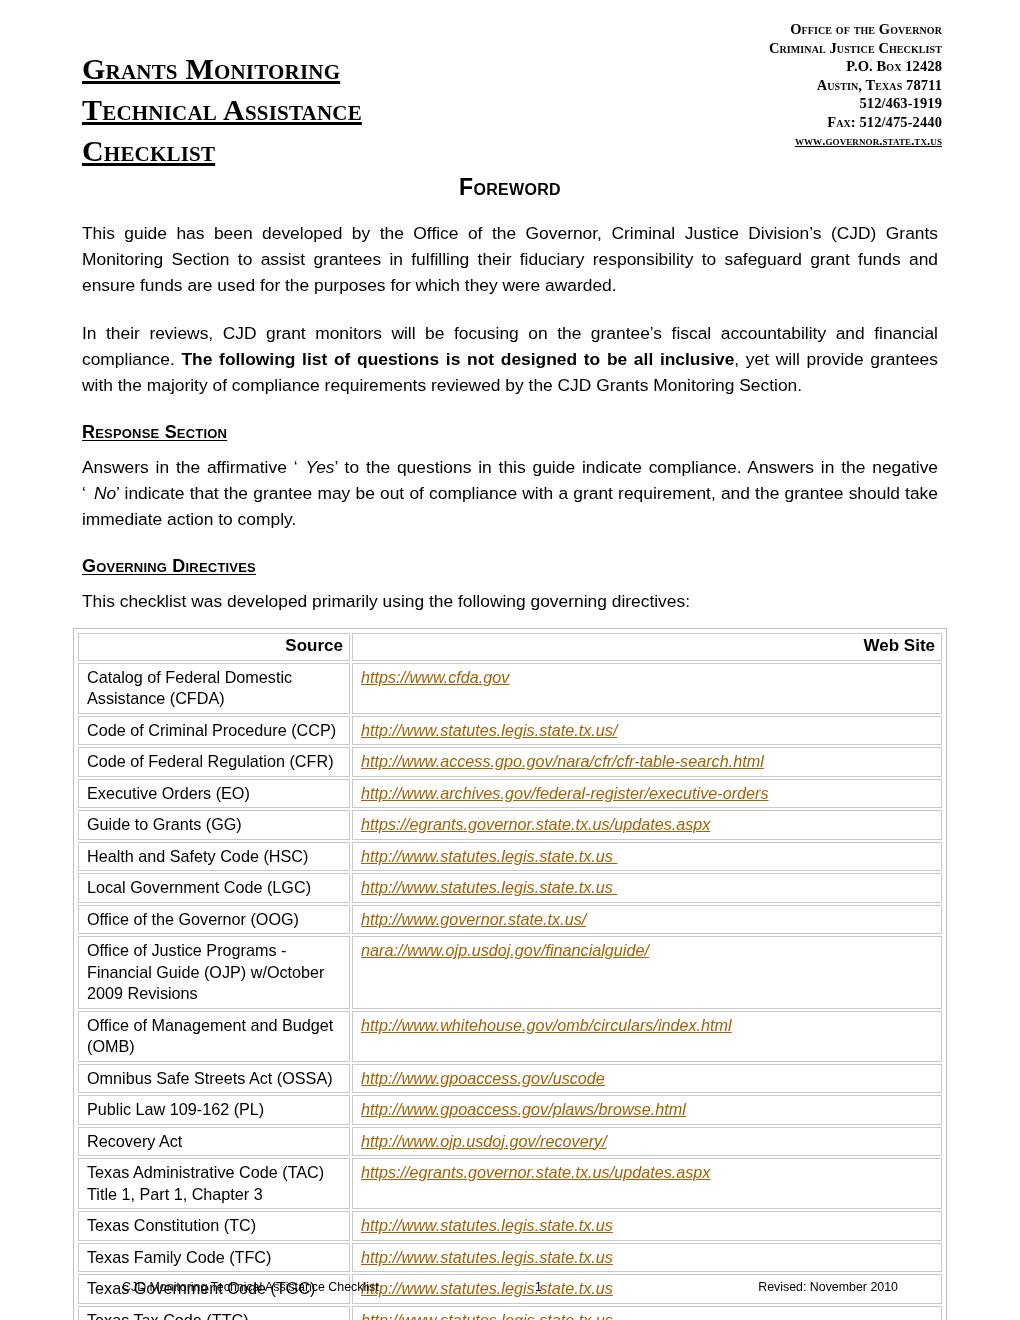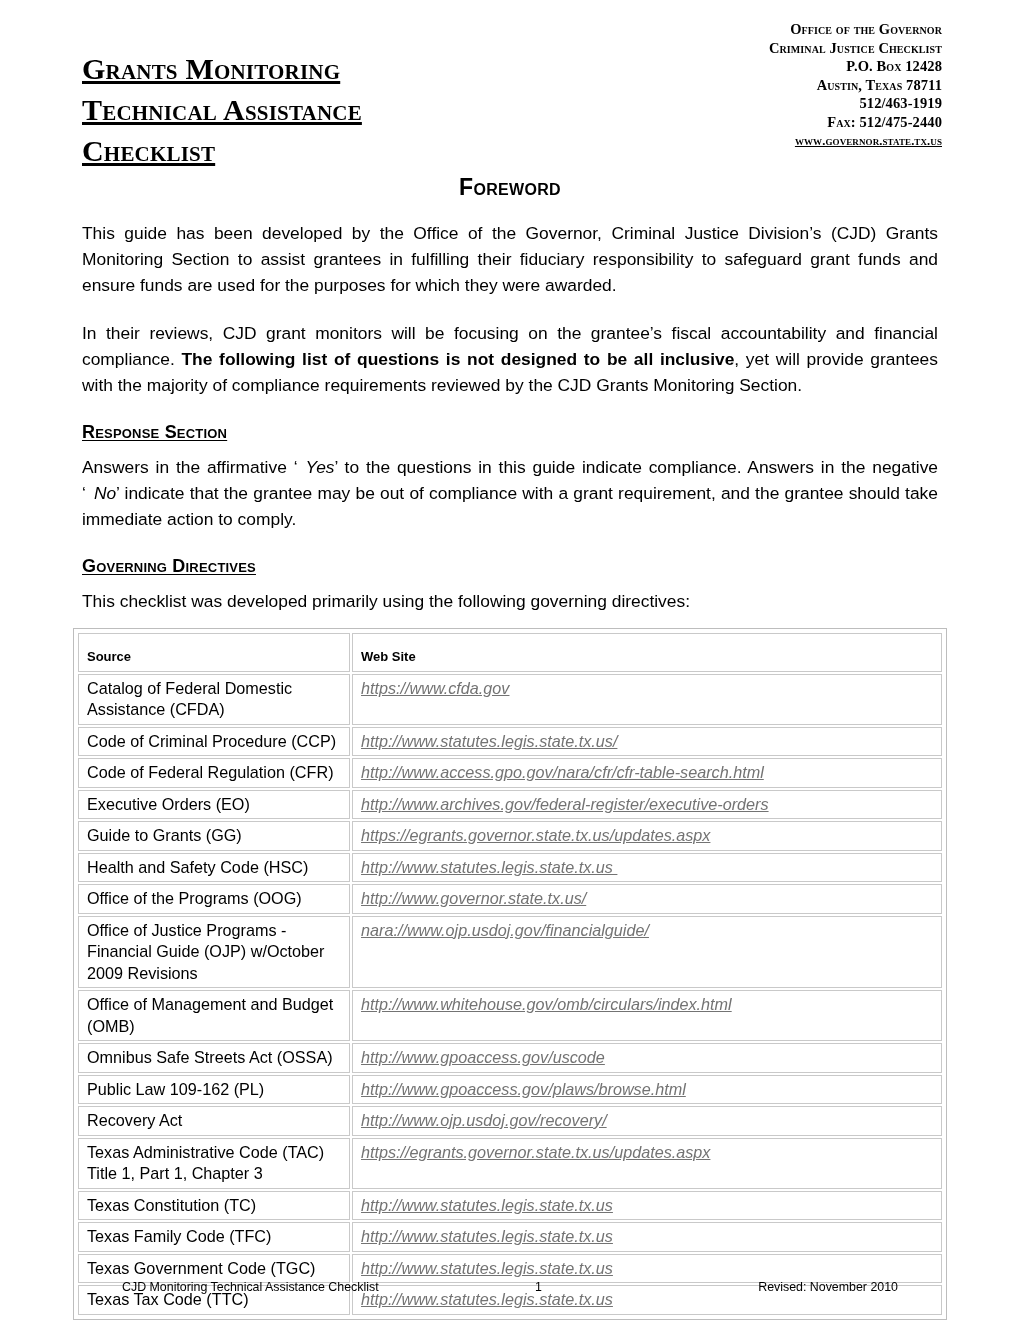--- a/index.html
+++ b/index.html
@@ -138,34 +138,34 @@
     border: 1px solid #c9c9c9;
     padding: 3px 6px 3px 8px;
     vertical-align: top;
     font-size: 16.2px;
     line-height: 21.5px;
     background: #ffffff;
     font-weight: normal;
     text-align: left;
   }
   table.directives th {
-    text-align: left;
-    font-weight: bold;
-    font-size: 13px;
-    padding-top: 12px;
+    text-align: right;
+    font-weight: bold;
+    font-size: 17px;
+    padding-top: 1px;
     padding-bottom: 3px;
   }
   col.c-src { width: 272px; }
   col.c-web { width: auto; }
 
   td.src-cell { }
   td.web-cell { }
 
   a.url {
-    color: #737373;
+    color: #a16207;
     font-style: italic;
     text-decoration: underline;
     text-underline-offset: 1px;
     font-size: 16.2px;
     white-space: pre;
   }
 
   td.small-src {
     font-size: 14.4px;
     line-height: 19px;
@@ -274,21 +274,25 @@
             </tr>
             <tr>
               <td class="src-cell">Guide to Grants (GG)</td>
               <td class="web-cell"><a class="url">https://egrants.governor.state.tx.us/updates.aspx</a></td>
             </tr>
             <tr>
               <td class="src-cell">Health and Safety Code (HSC)</td>
               <td class="web-cell"><a class="url">http://www.statutes.legis.state.tx.us </a></td>
             </tr>
             <tr>
-              <td class="src-cell">Office of the Programs (OOG)</td>
+              <td class="src-cell">Local Government Code (LGC)</td>
+              <td class="web-cell"><a class="url">http://www.statutes.legis.state.tx.us </a></td>
+            </tr>
+            <tr>
+              <td class="src-cell">Office of the Governor (OOG)</td>
               <td class="web-cell"><a class="url">http://www.governor.state.tx.us/</a></td>
             </tr>
             <tr>
               <td class="src-cell">Office of Justice Programs - Financial Guide (OJP) w/October 2009 Revisions</td>
               <td class="web-cell"><a class="url">nara://www.ojp.usdoj.gov/financialguide/</a></td>
             </tr>
             <tr>
               <td class="src-cell">Office of Management and Budget (OMB)</td>
               <td class="web-cell"><a class="url">http://www.whitehouse.gov/omb/circulars/index.html</a></td>
             </tr>

